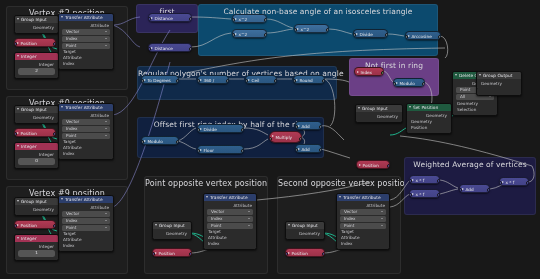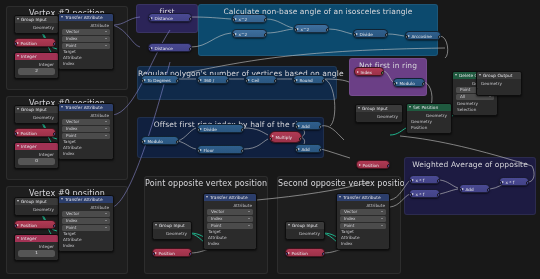--- a/index.html
+++ b/index.html
@@ -159,38 +159,38 @@
 
 
   <div class="frame" style="left:198px;top:4px;width:240px;height:52px;background:#0c4a6e;">
     <div class="frame-label">Calculate non-base angle of an isosceles triangle</div>
   </div>
 
   <div class="frame" style="left:137px;top:66px;width:200px;height:34px;background:#102a4a;">
     <div class="frame-label">Regular polygon's number of  vertices based on angle</div>
   </div>
 
-  <div class="frame" style="left:349px;top:58px;width:78px;height:38px;background:#6b3f86;">
+  <div class="frame" style="left:349px;top:58px;width:90px;height:38px;background:#6b3f86;">
     <div class="frame-label">Not first in ring</div>
   </div>
 
   <div class="frame" style="left:137px;top:117px;width:187px;height:41px;background:#10203f;">
     <div class="frame-label">Offset first ring index by half of the ring</div>
   </div>
 
   <div class="frame" style="left:144px;top:176px;width:124px;height:98px;background:#1e1e1e;">
     <div class="frame-label lg">Point opposite vertex position</div>
   </div>
 
   <div class="frame" style="left:277px;top:176px;width:124px;height:98px;background:#1e1e1e;">
     <div class="frame-label lg">Second opposite vertex position</div>
   </div>
 
   <div class="frame" style="left:404px;top:157px;width:132px;height:58px;background:#1d1b42;">
-    <div class="frame-label">Weighted Average of opposite</div>
+    <div class="frame-label">Weighted Average of vertices</div>
   </div>
 
   <svg class="wires">
 
     <path class="wg" d="M36,27 C44,27 46,48 57,49"></path>
     <path class="wg" d="M36,27 C46,32 48,56 57,57"></path>
     <path class="w" d="M36,71 C46,71 48,63 57,62"></path>
 
     <path class="wv" d="M113,25 C125,25 128,18 140,17"></path>
     <path class="wv" d="M113,25 C128,30 132,45 140,47"></path>

